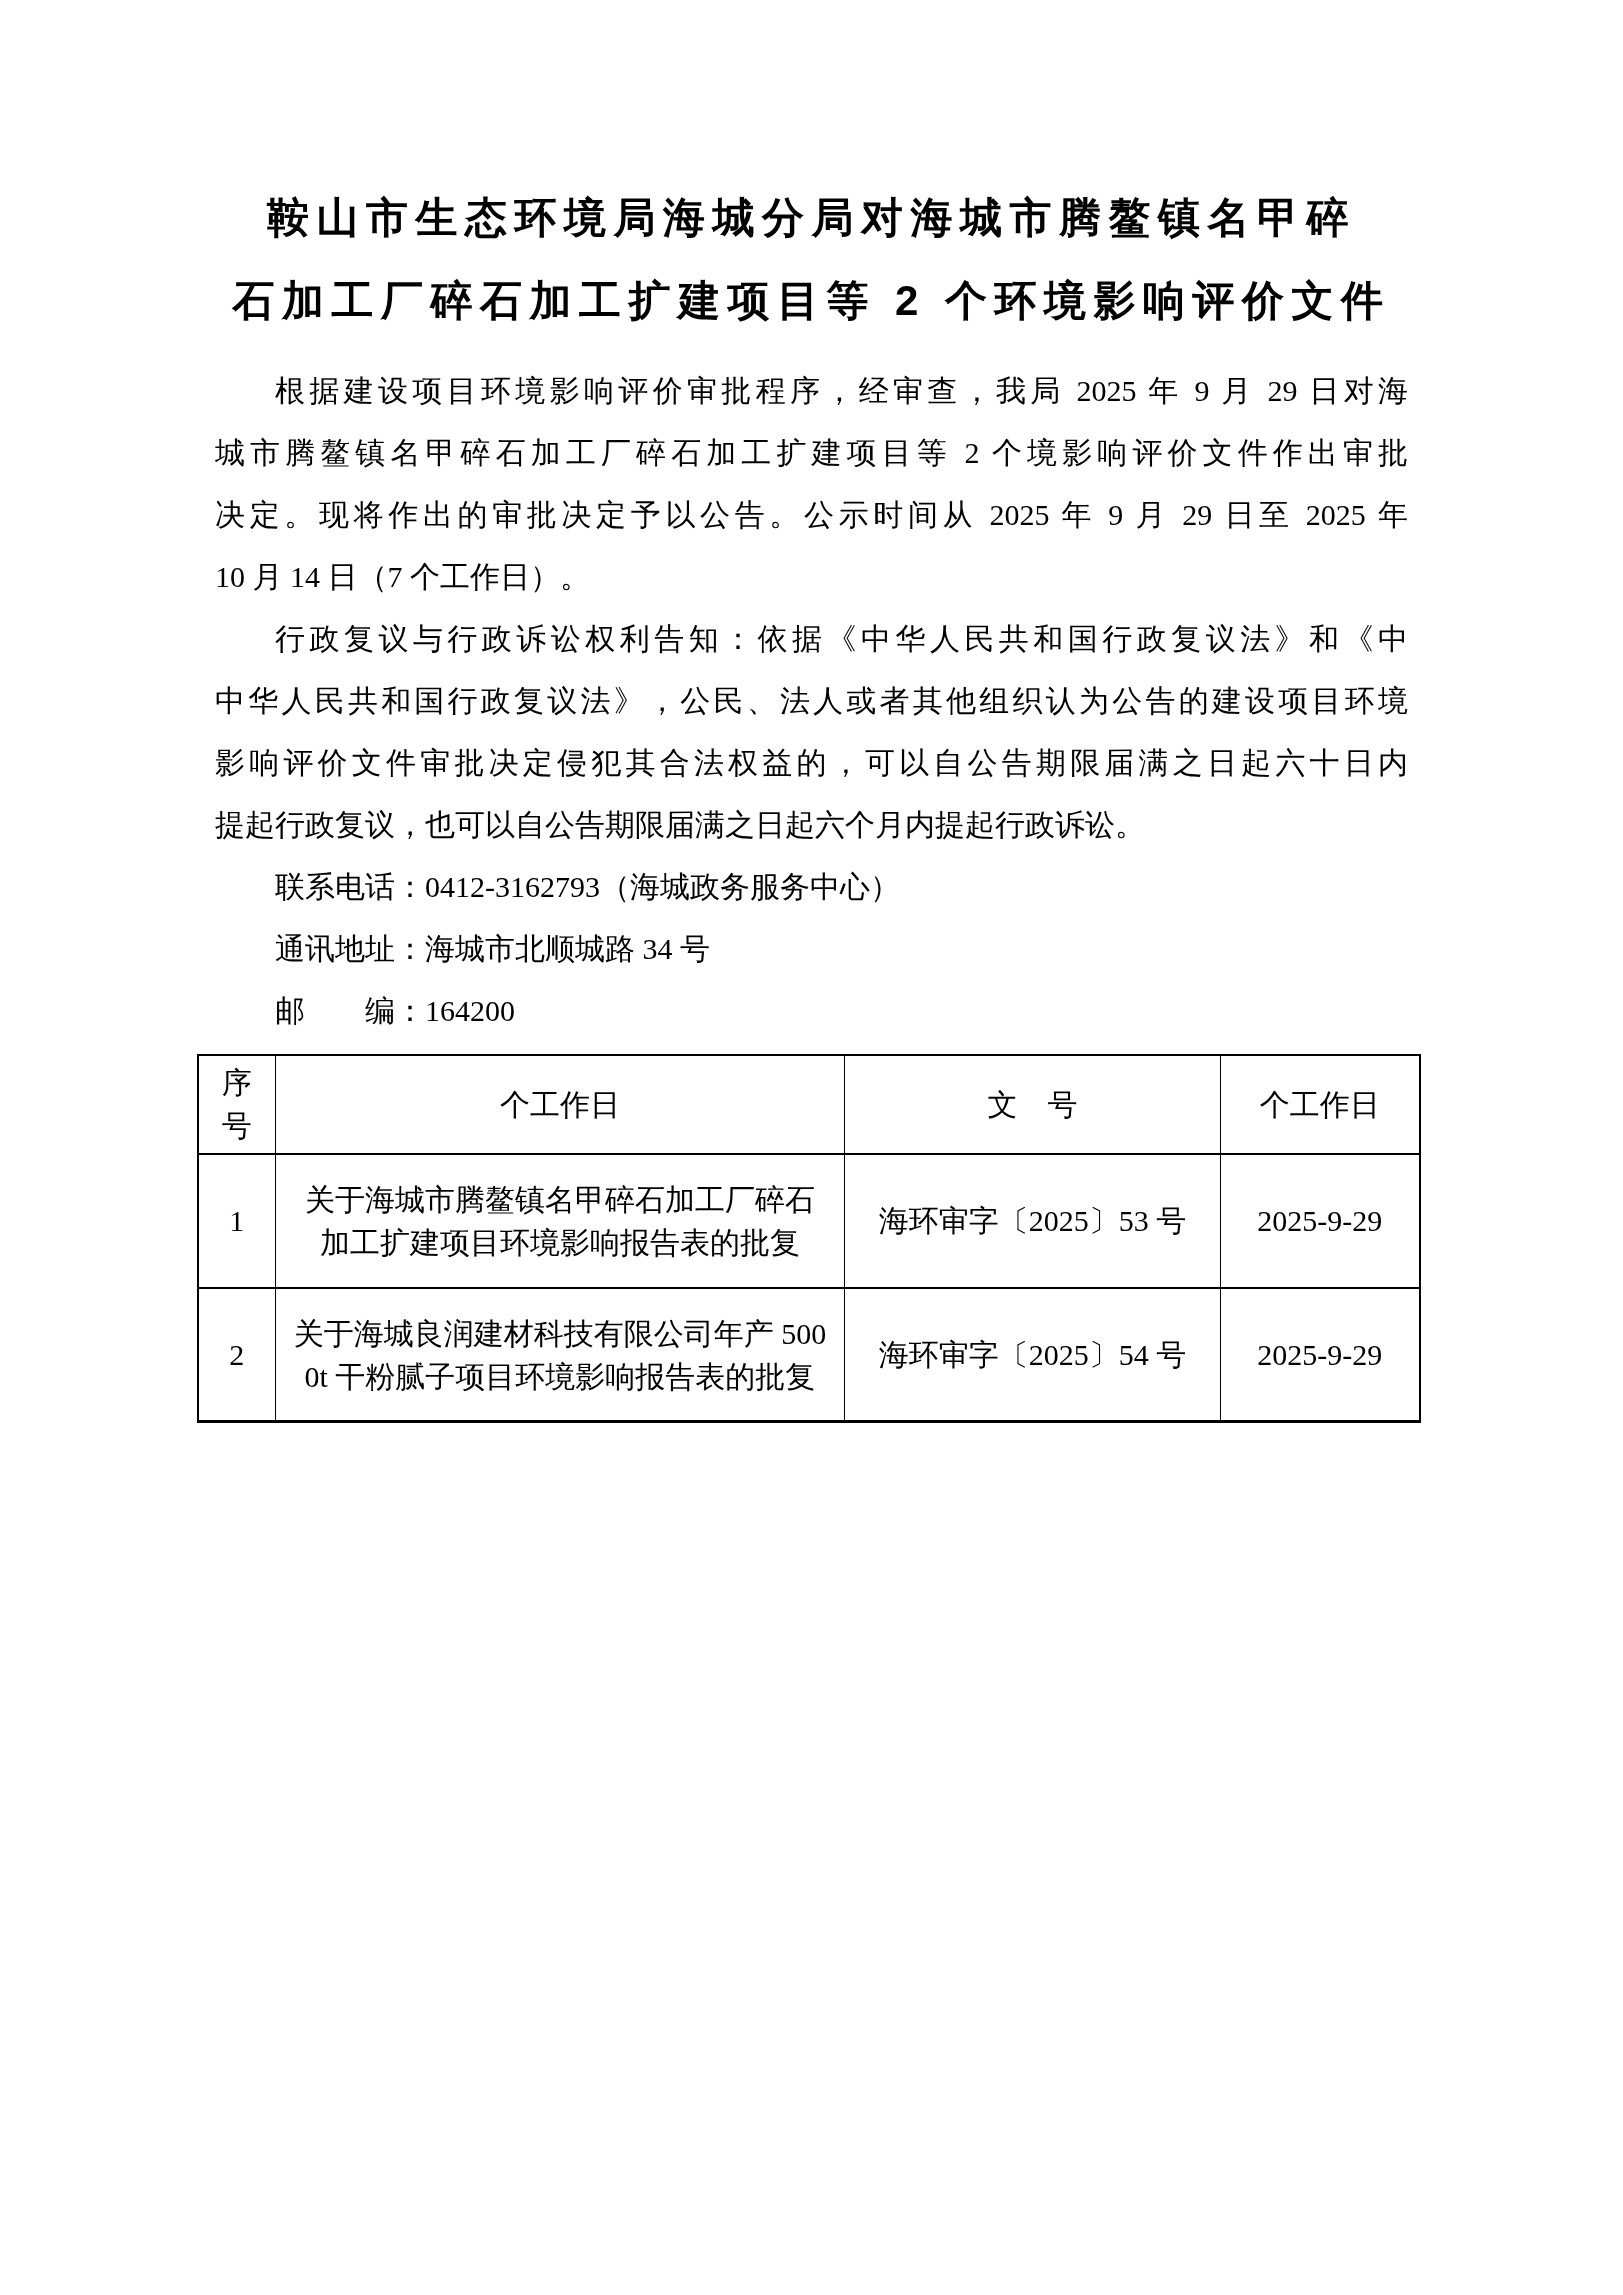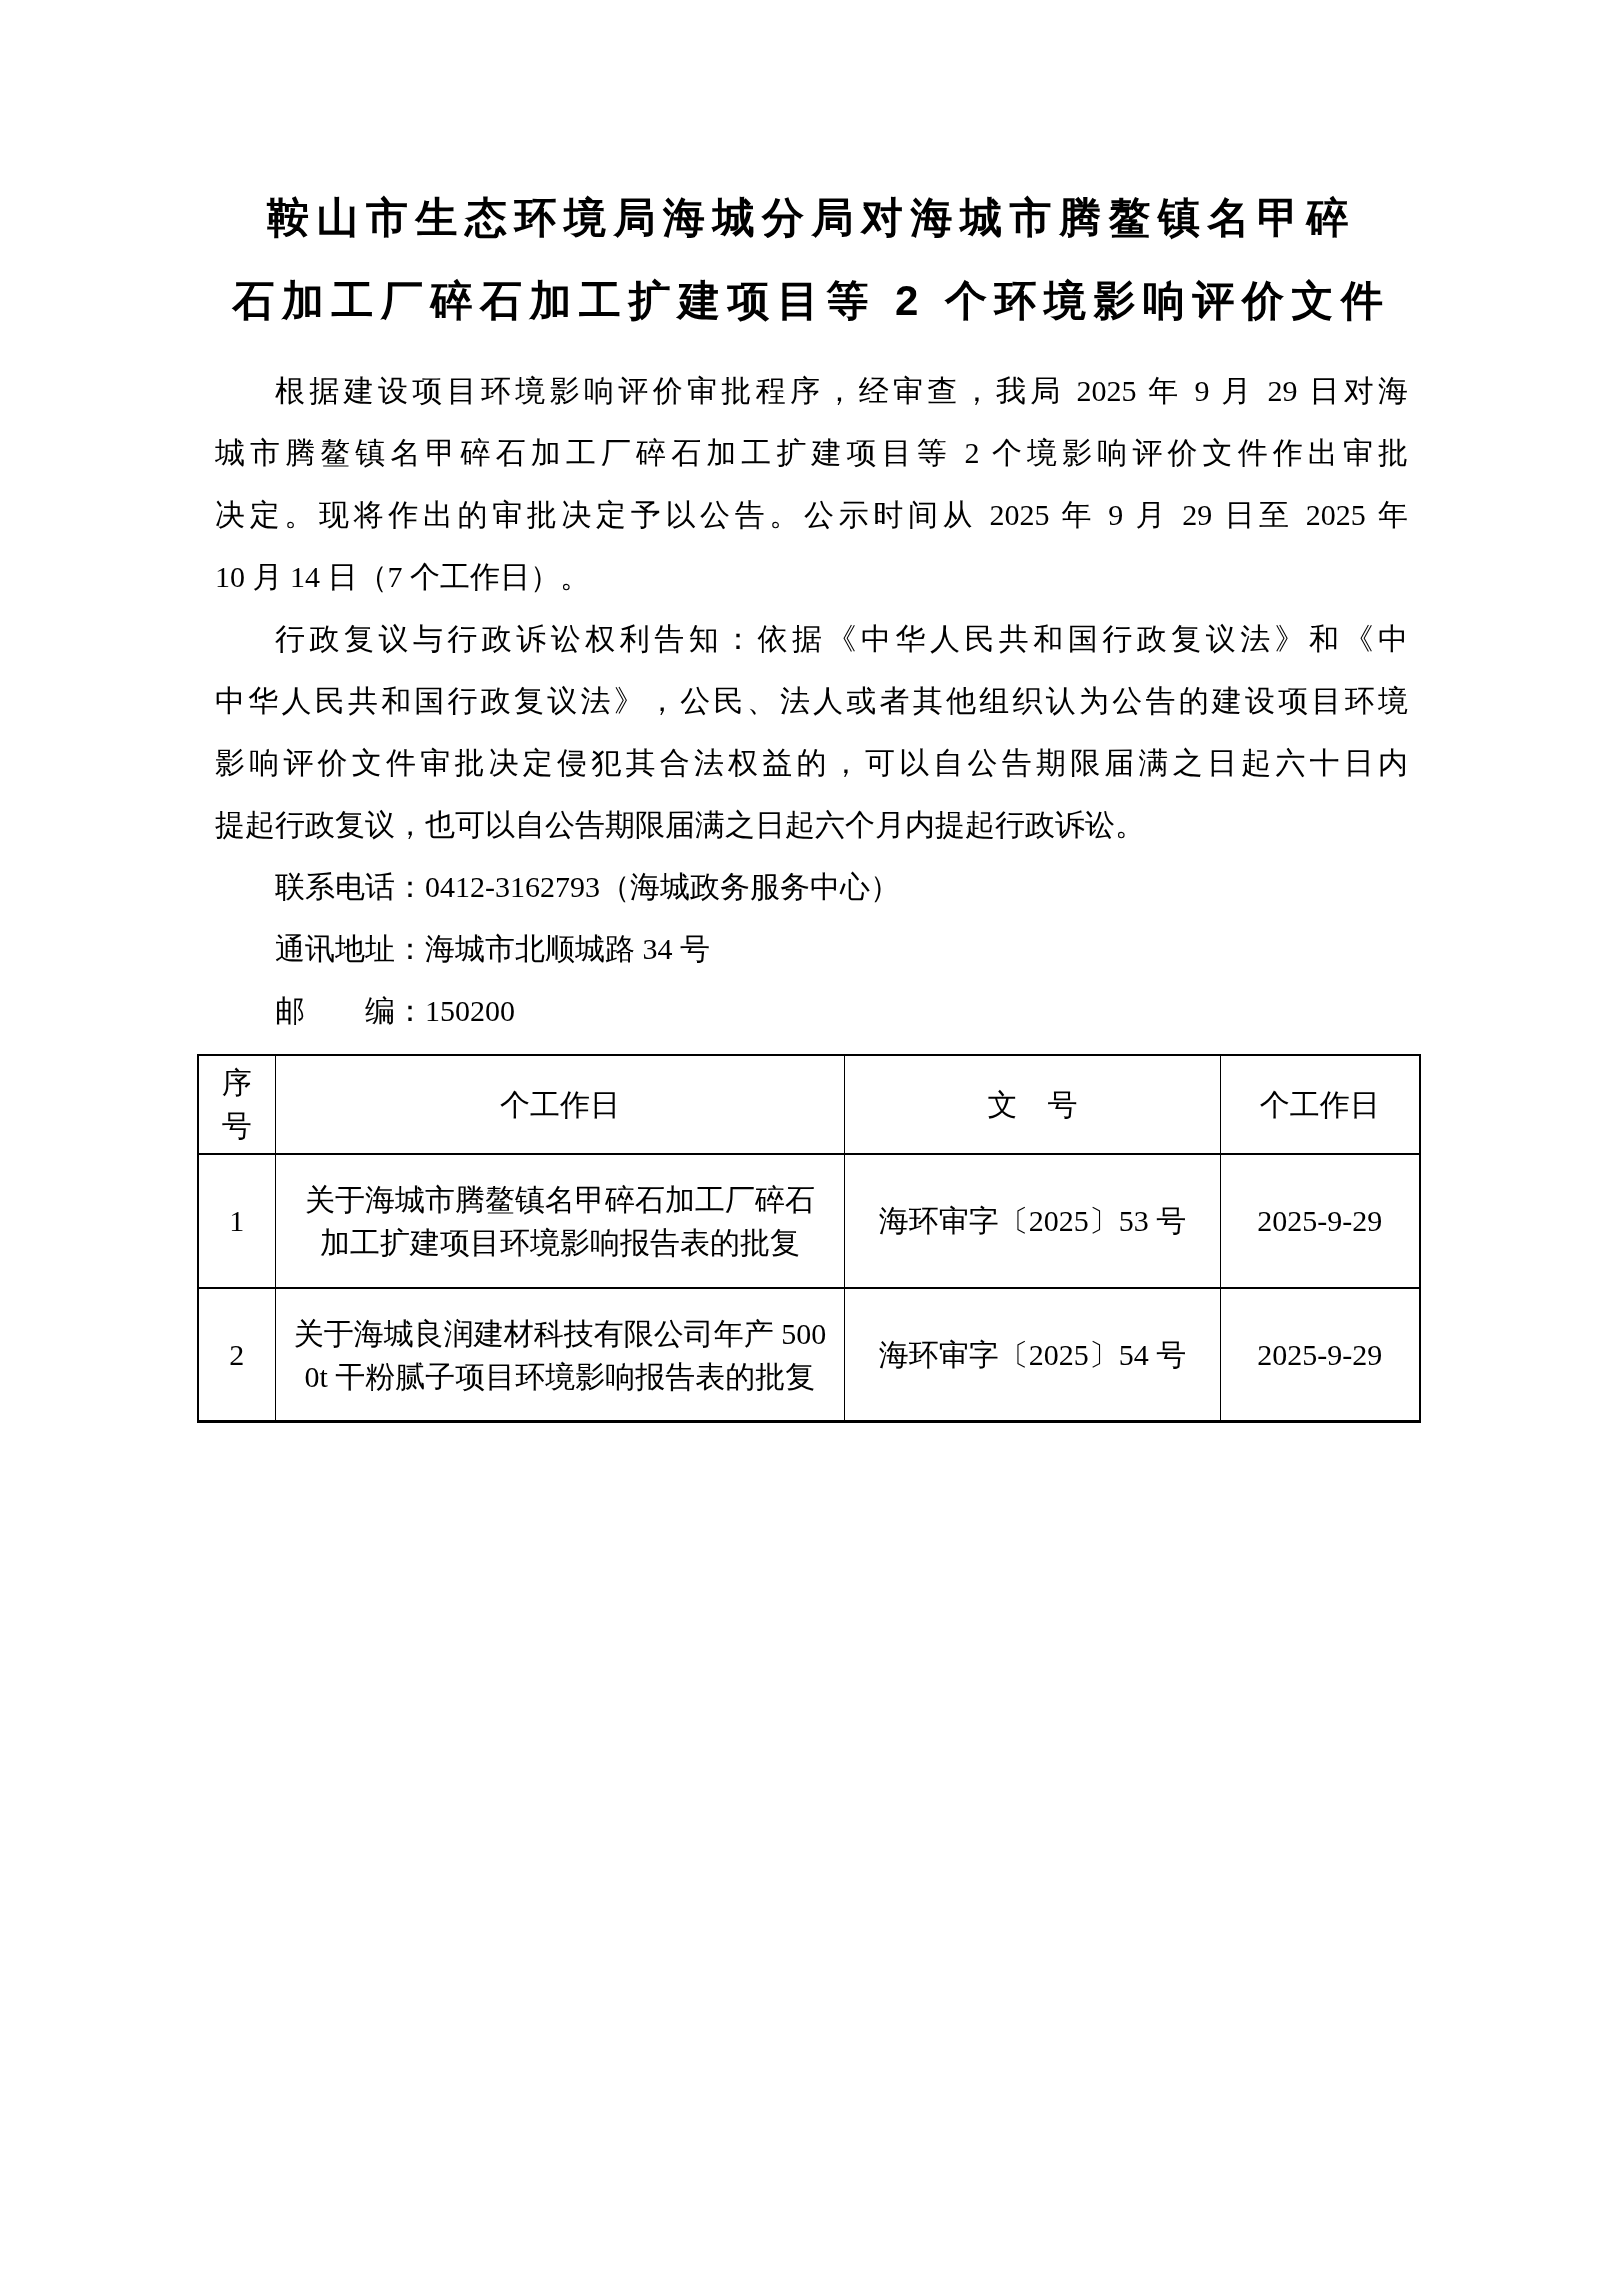--- a/index.html
+++ b/index.html
@@ -90,21 +90,21 @@
       <div>
         <div class="line just ind">行政复议与行政诉讼权利告知：依据《中华人民共和国行政复议法》和《中</div>
         <div class="line just">中华人民共和国行政复议法》，公民、法人或者其他组织认为公告的建设项目环境</div>
         <div class="line just">影响评价文件审批决定侵犯其合法权益的，可以自公告期限届满之日起六十日内</div>
         <div class="line">提起行政复议，也可以自公告期限届满之日起六个月内提起行政诉讼。</div>
       </div>
 
       <div>
         <div class="line ind">联系电话：0412-3162793（海城政务服务中心）</div>
         <div class="line ind">通讯地址：海城市北顺城路 34 号</div>
-        <div class="line ind">邮　　编：150200</div>
+        <div class="line ind">邮　　编：164200</div>
       </div>
 
 
       <table class="approval">
         <colgroup>
           <col class="c-index">
           <col class="c-name">
           <col class="c-number">
           <col class="c-date">
         </colgroup>

